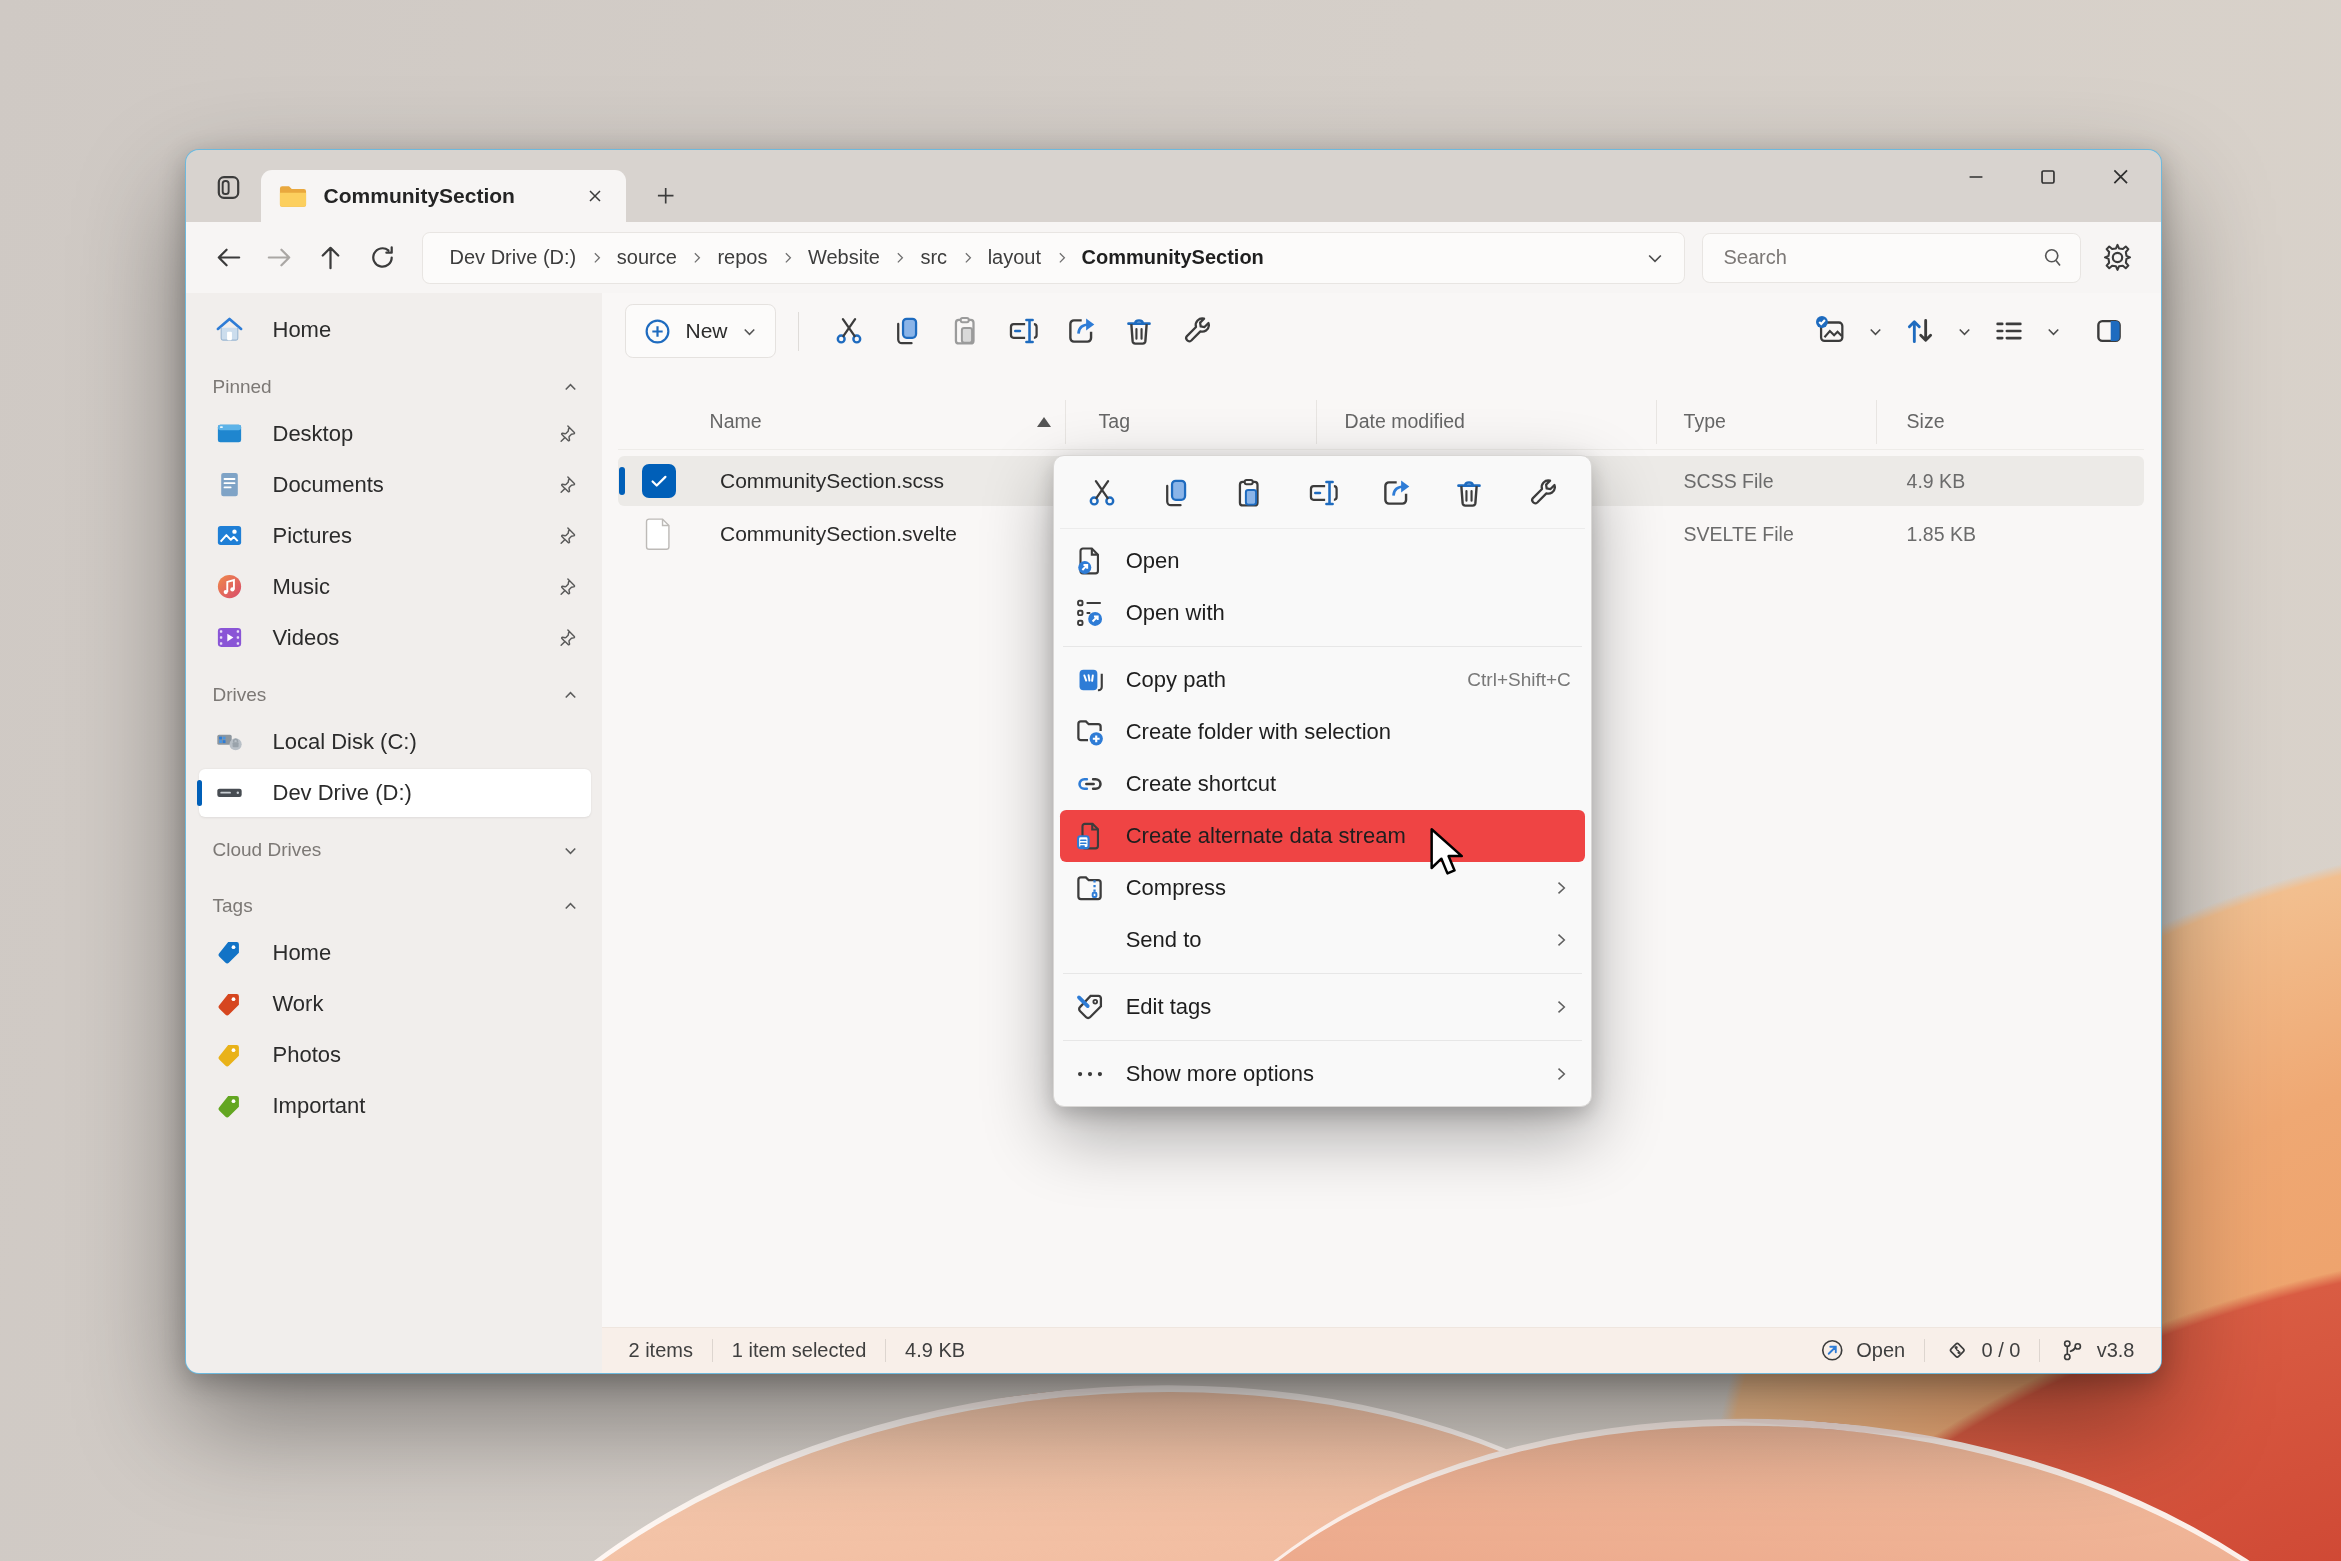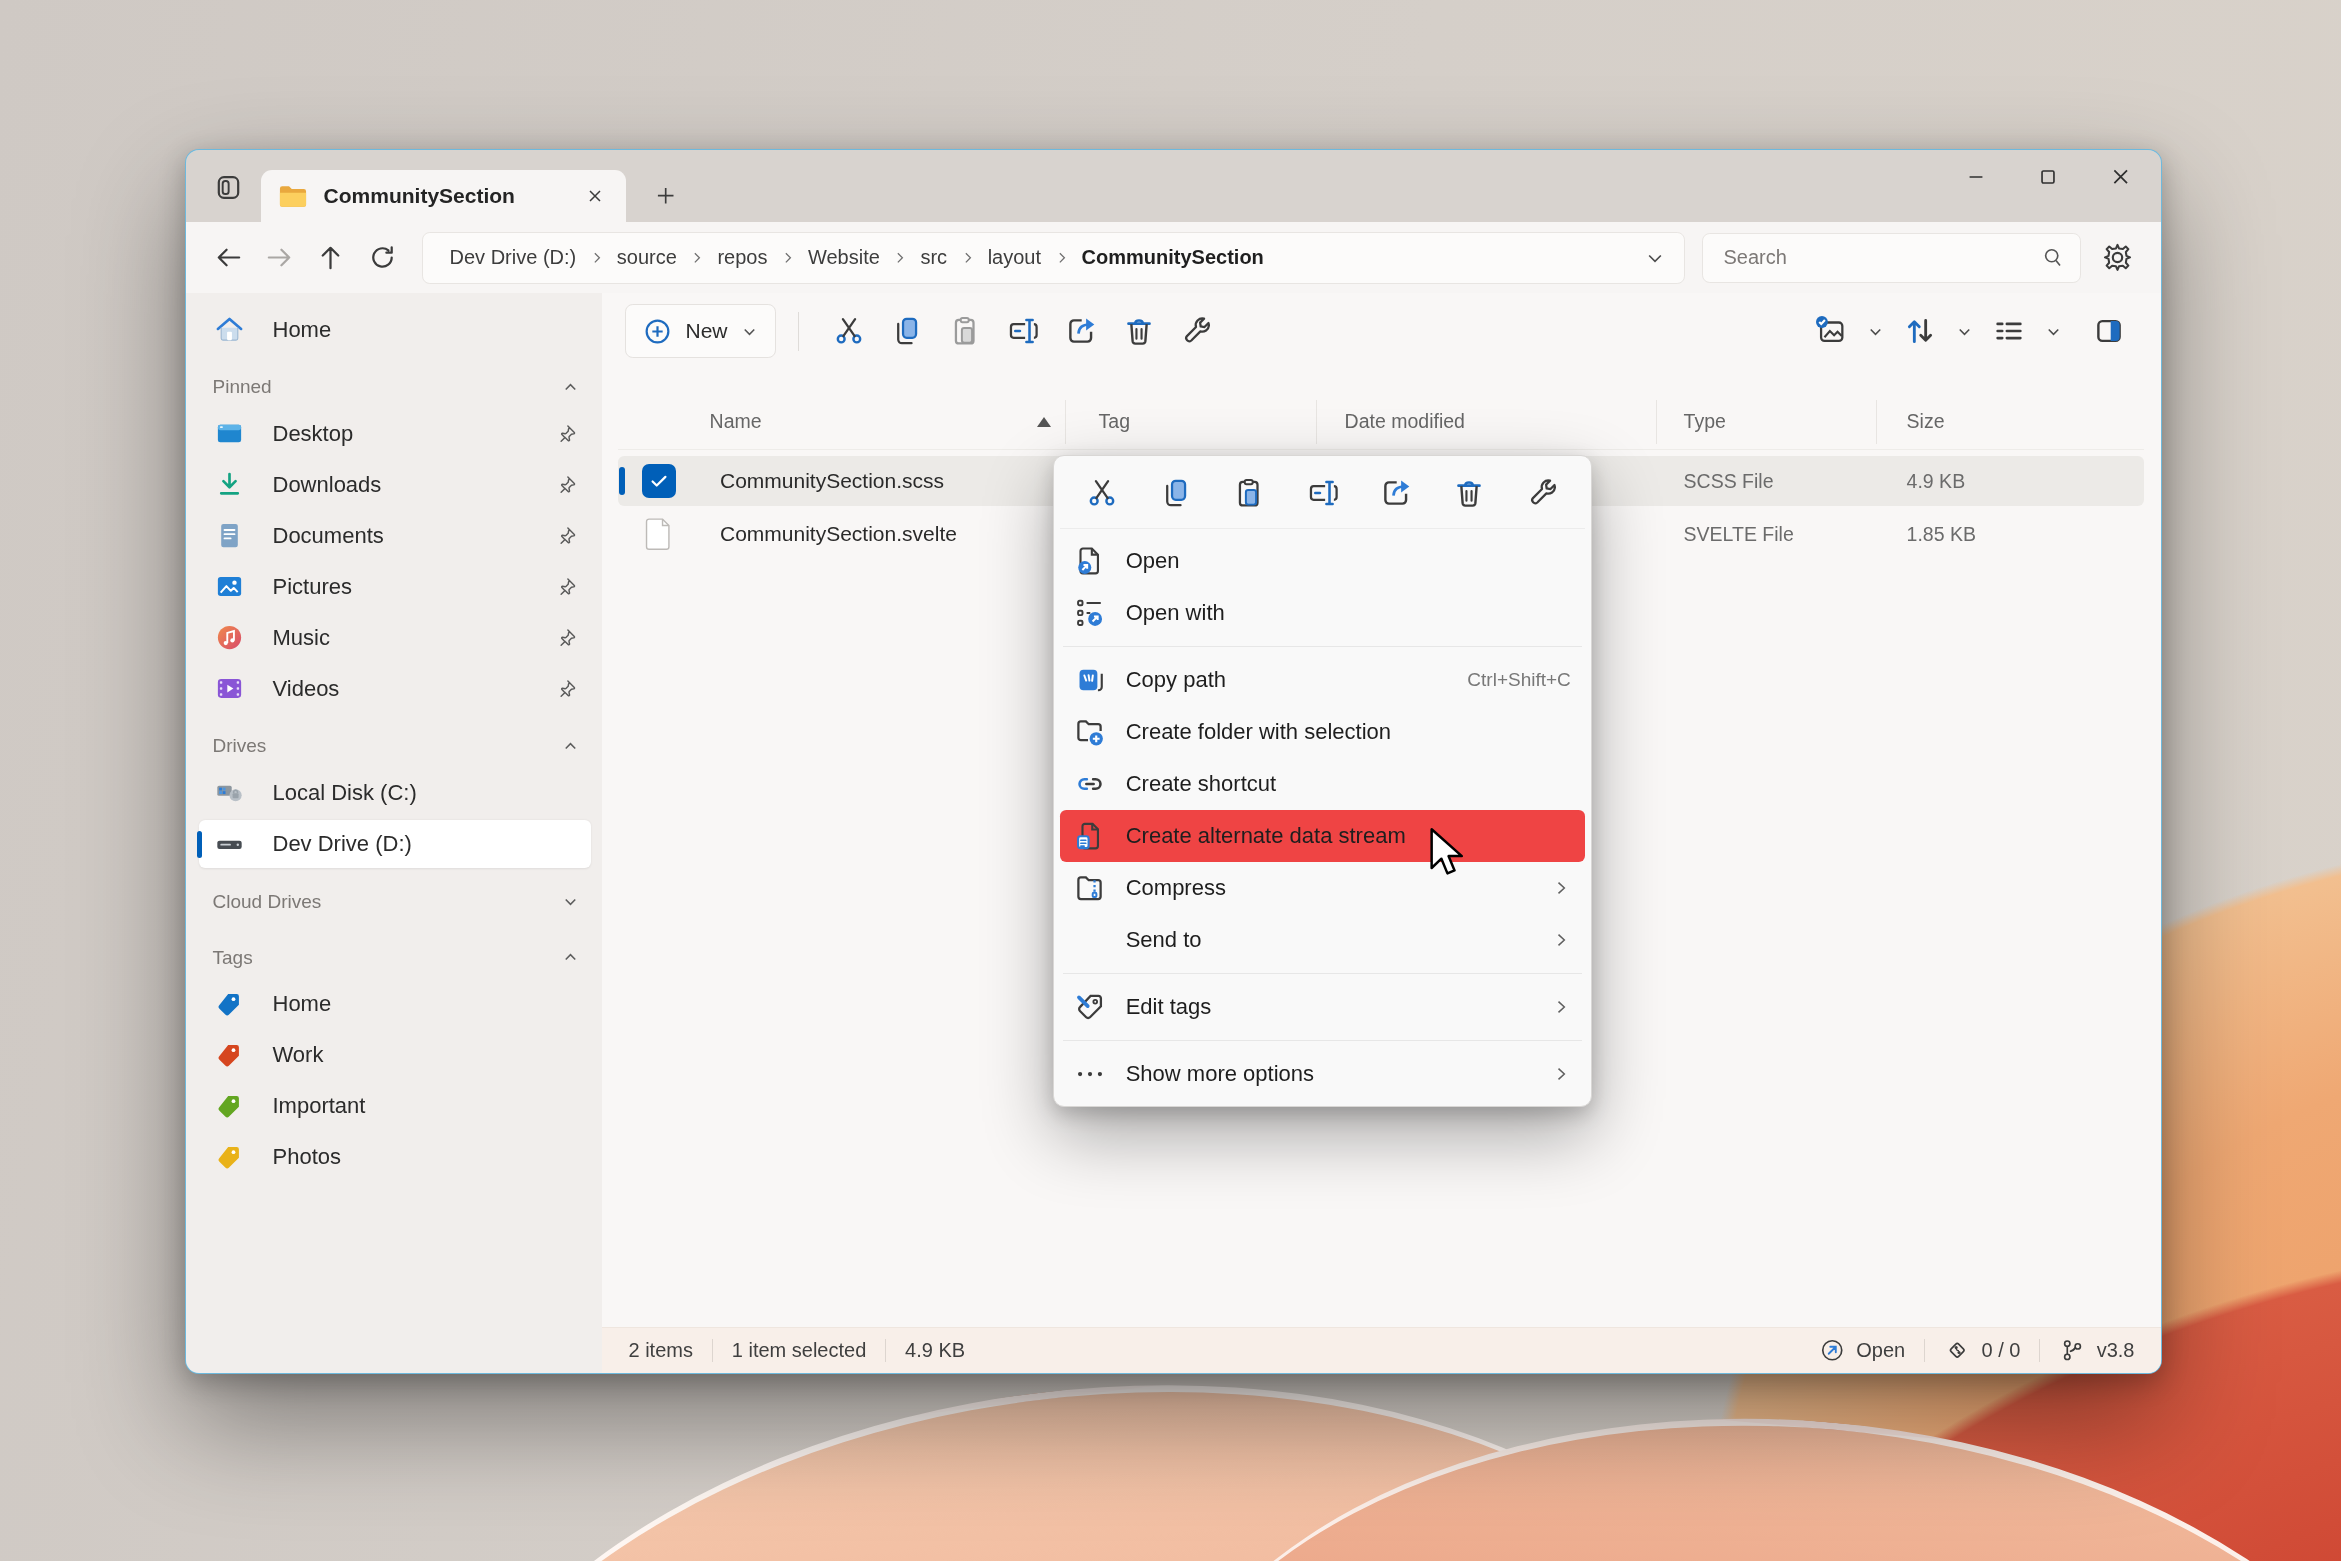--- a/index.html
+++ b/index.html
@@ -290,33 +290,20 @@
           <span>Desktop</span>
           <span class="pin">
               <svg width="23.4" height="23.4" viewBox="0 0 24 24">
                 <path d="M13.2,4.2 l6.6,6.6 c.5,.5 .2,1.3 -.5,1.4 l-2.4,.4 -2.3,2.3 c-.2,.2 -.3,.5 -.2,.8 l.5,2.6 c.15,.8 -.8,1.3 -1.4,.7 l-3.2,-3.2 -4,4 M10.3,16.1 l-3.2,-3.2 c-.6,-.6 -.1,-1.55 .7,-1.4 l2.6,.5 c.3,.05 .6,-.05 .8,-.2 l2.3,-2.3 .4,-2.4 c.1,-.7 .9,-1 1.4,-.5" fill="none" stroke="#5a5a5a" stroke-width="1.5" stroke-linecap="round" stroke-linejoin="round"></path>
               </svg>
             </span>
         </div>
         <div class="sb-item">
           <span class="sb-ic">
             <svg class="icon40" viewBox="0 0 28 28">
-                <path d="M14,4.5 V16 M8.5,11 L14,16.5 19.5,11 M6.5,22 h15" fill="none" stroke="#14a382" stroke-width="2.4" stroke-linecap="round" stroke-linejoin="round"></path>
-              </svg>
-          </span>
-          <span>Downloads</span>
-          <span class="pin">
-              <svg width="23.4" height="23.4" viewBox="0 0 24 24">
-                <path d="M13.2,4.2 l6.6,6.6 c.5,.5 .2,1.3 -.5,1.4 l-2.4,.4 -2.3,2.3 c-.2,.2 -.3,.5 -.2,.8 l.5,2.6 c.15,.8 -.8,1.3 -1.4,.7 l-3.2,-3.2 -4,4 M10.3,16.1 l-3.2,-3.2 c-.6,-.6 -.1,-1.55 .7,-1.4 l2.6,.5 c.3,.05 .6,-.05 .8,-.2 l2.3,-2.3 .4,-2.4 c.1,-.7 .9,-1 1.4,-.5" fill="none" stroke="#5a5a5a" stroke-width="1.5" stroke-linecap="round" stroke-linejoin="round"></path>
-              </svg>
-            </span>
-        </div>
-        <div class="sb-item">
-          <span class="sb-ic">
-            <svg class="icon40" viewBox="0 0 28 28">
                 <rect x="6.5" y="3.5" width="15" height="21" rx="2" fill="#7fa3c6"></rect>
                 <path d="M9.5,9 h9 M9.5,12.8 h9 M9.5,16.6 h5.5" stroke="#fff" stroke-width="1.7" stroke-linecap="round"></path>
               </svg>
           </span>
           <span>Documents</span>
           <span class="pin">
               <svg width="23.4" height="23.4" viewBox="0 0 24 24">
                 <path d="M13.2,4.2 l6.6,6.6 c.5,.5 .2,1.3 -.5,1.4 l-2.4,.4 -2.3,2.3 c-.2,.2 -.3,.5 -.2,.8 l.5,2.6 c.15,.8 -.8,1.3 -1.4,.7 l-3.2,-3.2 -4,4 M10.3,16.1 l-3.2,-3.2 c-.6,-.6 -.1,-1.55 .7,-1.4 l2.6,.5 c.3,.05 .6,-.05 .8,-.2 l2.3,-2.3 .4,-2.4 c.1,-.7 .9,-1 1.4,-.5" fill="none" stroke="#5a5a5a" stroke-width="1.5" stroke-linecap="round" stroke-linejoin="round"></path>
               </svg>
             </span>
@@ -444,34 +431,34 @@
             <svg class="icon40" viewBox="0 0 28 28">
                 <path d="M12.8,4.5 h7.7 a2,2 0 0 1 2,2 v7.7 L13.6,23.1 a2.4,2.4 0 0 1 -3.4,0 L4.9,17.8 a2.4,2.4 0 0 1 0,-3.4 z" style="fill: rgb(214, 70, 31);"></path>
                 <circle cx="17.6" cy="9.2" r="1.7" fill="#fff"></circle>
               </svg>
           </span>
           <span>Work</span>
         </div>
         <div class="sb-item">
           <span class="sb-ic">
             <svg class="icon40" viewBox="0 0 28 28">
+                <path d="M12.8,4.5 h7.7 a2,2 0 0 1 2,2 v7.7 L13.6,23.1 a2.4,2.4 0 0 1 -3.4,0 L4.9,17.8 a2.4,2.4 0 0 1 0,-3.4 z" style="fill: rgb(233, 178, 25);"></path>
+                <circle cx="17.6" cy="9.2" r="1.7" fill="#fff"></circle>
+              </svg>
+          </span>
+          <span>Photos</span>
+        </div>
+        <div class="sb-item">
+          <span class="sb-ic">
+            <svg class="icon40" viewBox="0 0 28 28">
                 <path d="M12.8,4.5 h7.7 a2,2 0 0 1 2,2 v7.7 L13.6,23.1 a2.4,2.4 0 0 1 -3.4,0 L4.9,17.8 a2.4,2.4 0 0 1 0,-3.4 z" style="fill: rgb(99, 166, 33);"></path>
                 <circle cx="17.6" cy="9.2" r="1.7" fill="#fff"></circle>
               </svg>
           </span>
           <span>Important</span>
-        </div>
-        <div class="sb-item">
-          <span class="sb-ic">
-            <svg class="icon40" viewBox="0 0 28 28">
-                <path d="M12.8,4.5 h7.7 a2,2 0 0 1 2,2 v7.7 L13.6,23.1 a2.4,2.4 0 0 1 -3.4,0 L4.9,17.8 a2.4,2.4 0 0 1 0,-3.4 z" style="fill: rgb(233, 178, 25);"></path>
-                <circle cx="17.6" cy="9.2" r="1.7" fill="#fff"></circle>
-              </svg>
-          </span>
-          <span>Photos</span>
         </div>
       </div>
 
       <div class="maincol">
         <div class="toolbar">
           <div class="btn-new">
             <svg class="icon40" viewBox="0 0 24 24">
               <circle cx="12" cy="12" r="8.4" fill="none" stroke="#1e6bbf" stroke-width="1.7"></circle>
               <path d="M12,8 v8 M8,12 h8" stroke="#1e6bbf" stroke-width="1.7"></path>
               </svg>

